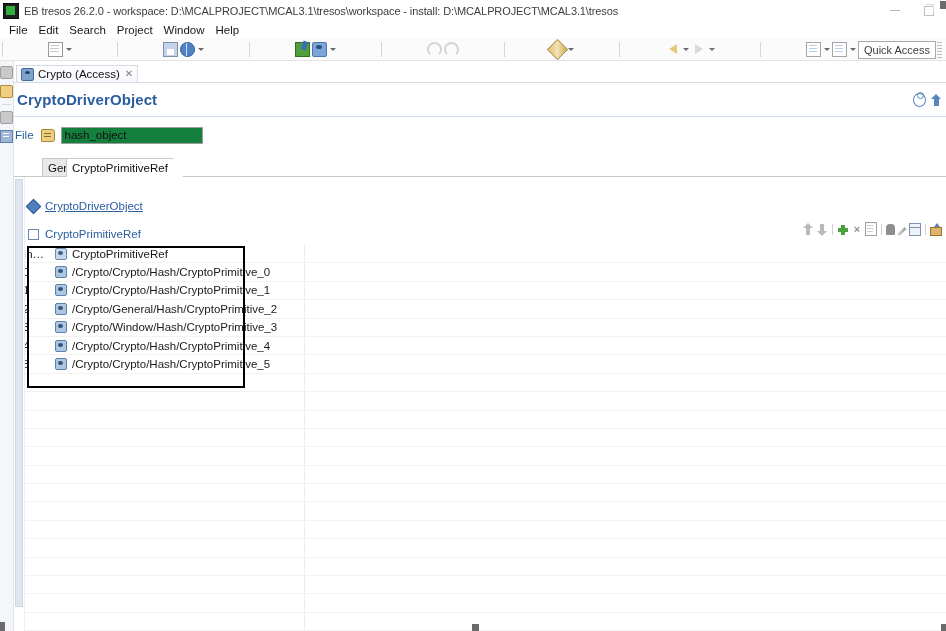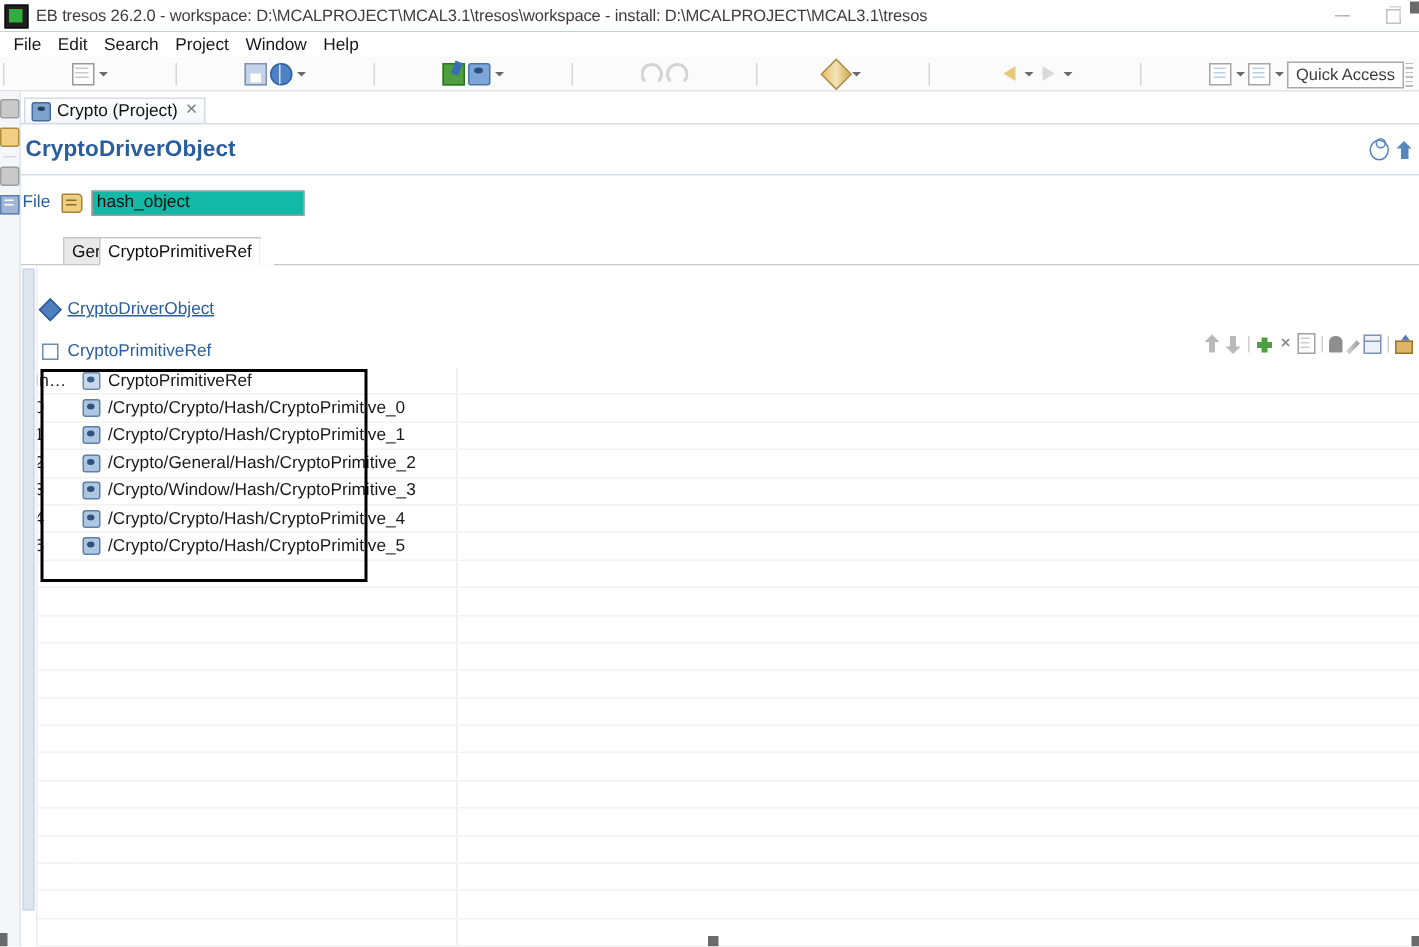--- a/index.html
+++ b/index.html
@@ -256,21 +256,21 @@
     border-radius: 1px 3px 3px 1px;
   }
   .namerow .nlink:after {
     content:""; position:absolute; left:2px; top:3px;
     width:7px; height:1px; background:#8b6f25;
     box-shadow: 0 3px 0 #8b6f25;
   }
   .namerow .ninput {
     width: 142px; height: 17px;
     border: 1px solid #9d9d9d;
-    background: #14b8a6;
+    background: #15803d;
     font-size: 11.5px;
     color: #111;
     padding: 0 3px;
     box-sizing: border-box;
     font-family: "Liberation Sans", sans-serif;
     outline: none;
   }
 
   
   .innertabs {
@@ -574,21 +574,21 @@
     <div class="vb-icon vb-gray"></div>
     <div class="vb-icon vb-folder"></div>
     <div class="vb-sep"></div>
     <div class="vb-icon vb-gray"></div>
     <div class="vb-icon vb-tree"></div>
   </div>
 
   <div class="tabrow">
     <div class="etab">
       <span class="ticon"></span>
-      <span class="tlabel">Crypto (Project)</span>
+      <span class="tlabel">Crypto (Access)</span>
       <span class="tclose">✕</span>
     </div>
     <div class="tabline"></div>
   </div>
 
   <div class="formhdr">
     <div class="ftitle">CryptoDriverObject</div>
     <div class="ficons">
       <span class="fi fi-link"></span>
       <span class="fi fi-up"></span>

